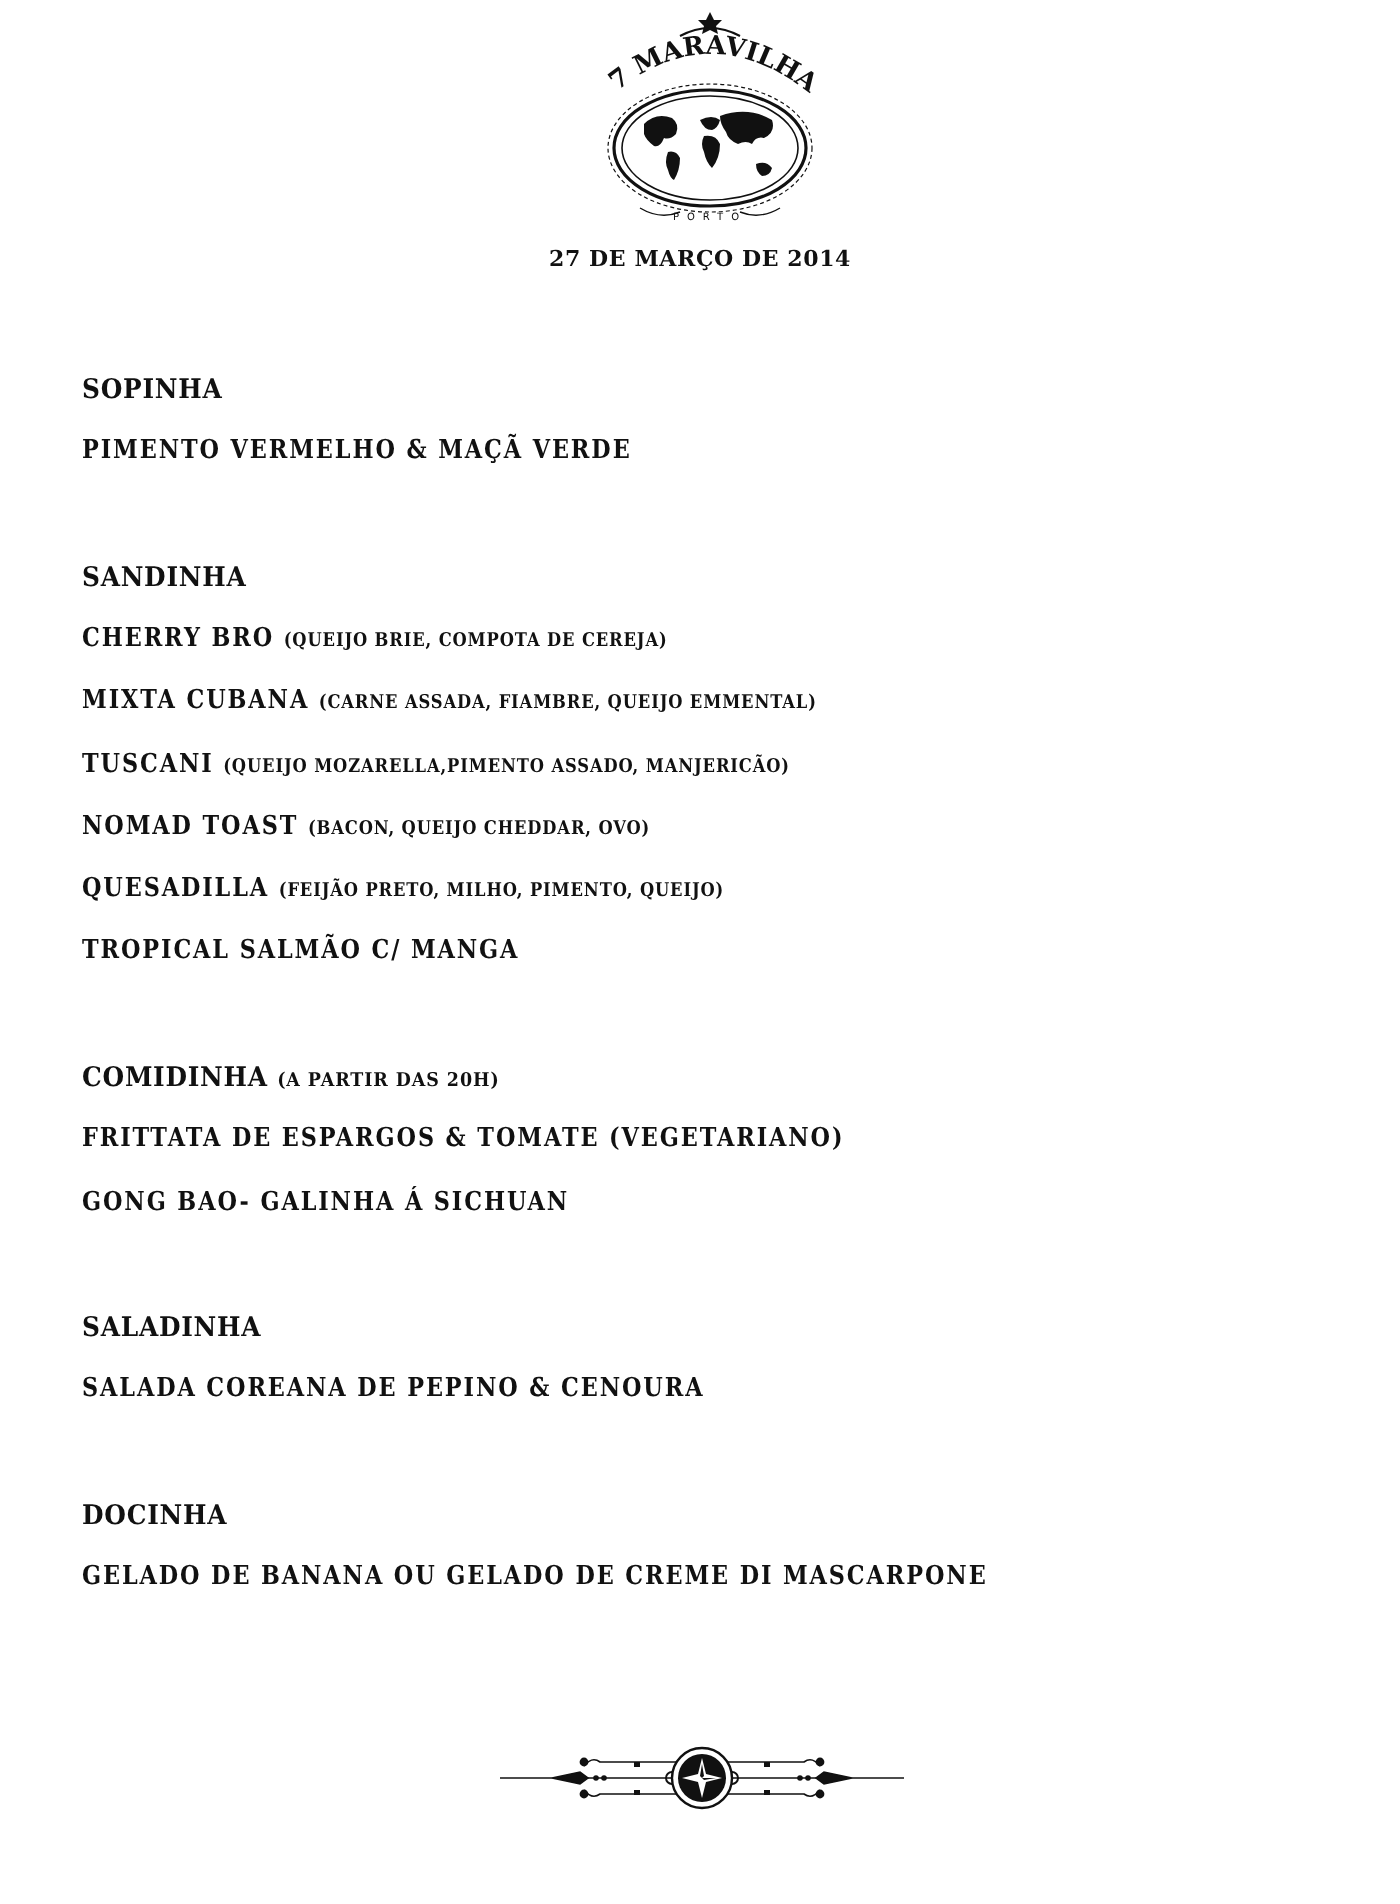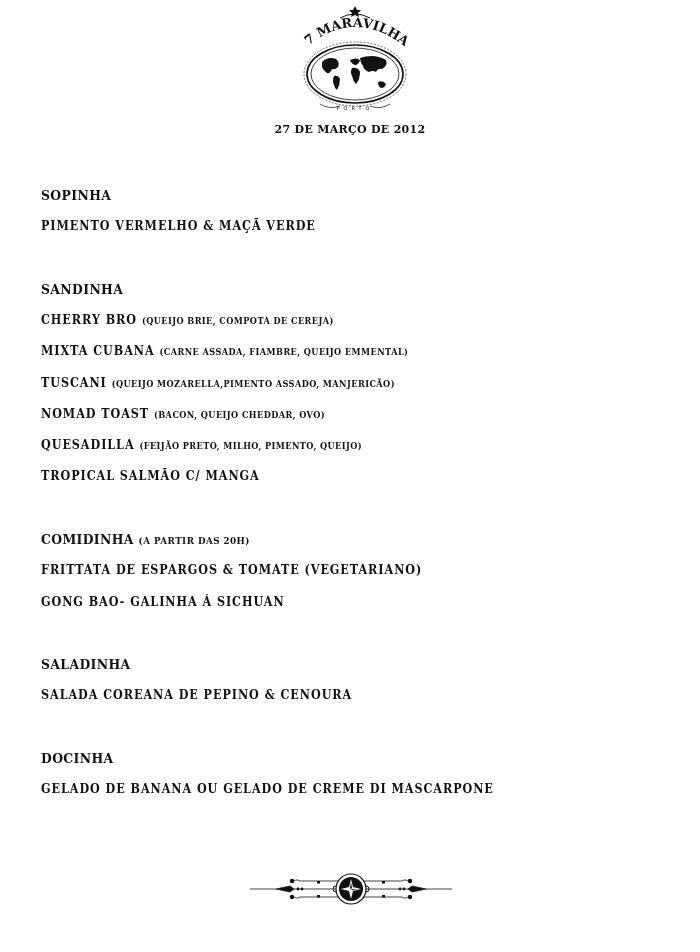--- a/index.html
+++ b/index.html
@@ -40,21 +40,21 @@
     <path d="M50 56 q6 -3 10 0 q-1 4 -4 5 q-4 0 -6 -5z"></path>
     <path d="M52 64 q6 -1 8 4 q0 7 -4 12 q-3 -3 -4 -8 q-2 -4 0 -8z"></path>
     <path d="M60 54 q14 -5 26 2 q2 6 -4 9 q-4 -1 -6 3 q-3 -2 -7 0 q-5 -2 -6 -6 q-3 -4 -3 -8z"></path>
     <path d="M78 78 q5 -2 8 2 q-1 4 -5 4 q-3 -2 -3 -6z"></path>
   </g>
 
   <text x="55" y="106" text-anchor="middle" font-family="DejaVu Sans, sans-serif" font-size="5" letter-spacing="4" fill="#111">PORTO</text>
   <path d="M20 100 q10 6 20 2 M90 100 q-10 6 -20 2" stroke="#111" stroke-width="0.7" fill="none"></path>
 </svg>
 
-<div class="date serif">27 DE MARÇO DE 2012</div>
+<div class="date serif">27 DE MARÇO DE 2014</div>
 
 <div class="line heading serif" style="top:187px">SOPINHA</div>
 <div class="line item serif" style="top:218px">PIMENTO VERMELHO &amp; MAÇÃ VERDE</div>
 
 <div class="line heading serif" style="top:281px">SANDINHA</div>
 <div class="line item serif" style="top:312px">
   <span>CHERRY BRO</span>
   <span class="note">(QUEIJO BRIE, COMPOTA DE CEREJA)</span>
 </div>
 <div class="line item serif" style="top:343px">

